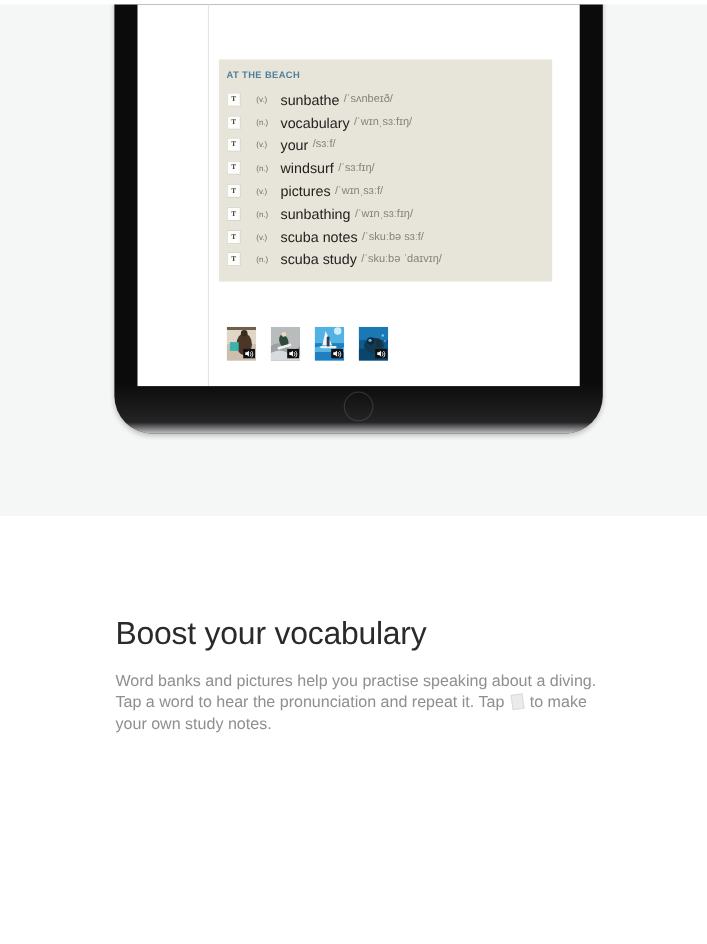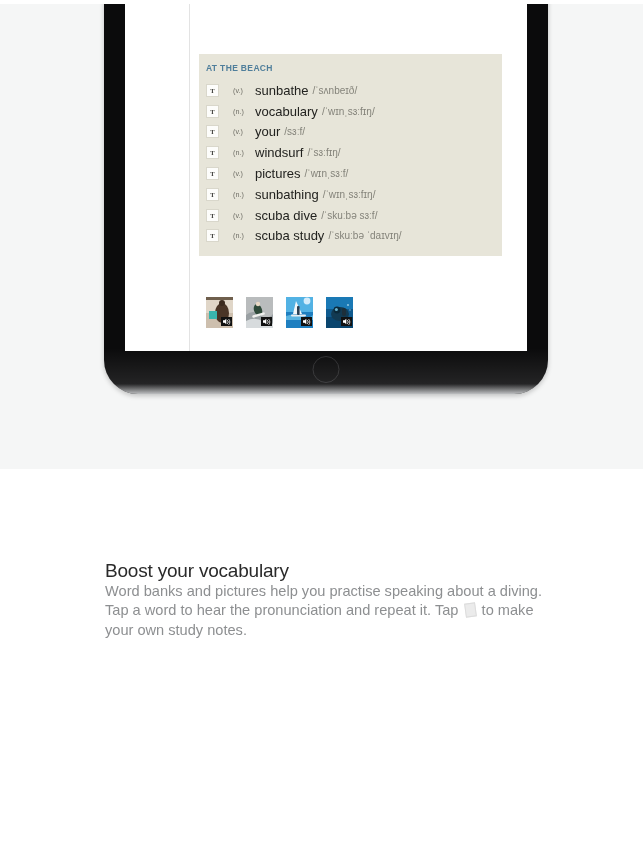--- a/index.html
+++ b/index.html
@@ -147,24 +147,25 @@
   }
 
   
   #caption {
     position: absolute;
     left: 105px;
     top: 560px;
     width: 440px;
   }
   #caption-heading {
-    font-size: 19px;
+    font-size: 29px;
     font-weight: normal;
     color: #2a2a2a;
     letter-spacing: -0.2px;
+    margin-bottom: 18px;
   }
   #caption-body {
     font-size: 14.6px;
     line-height: 19.4px;
     color: #8d8f91;
   }
   .inline-note {
     display: inline-block;
     width: 11px;
     height: 14px;
@@ -227,21 +228,21 @@
         <div class="word-row">
           <span class="t-button">T</span>
           <span class="word-pos">(n.)</span>
           <span class="word-term">sunbathing</span>
           <span class="word-ipa">/ˈwɪnˌsɜːfɪŋ/</span>
         </div>
 
         <div class="word-row">
           <span class="t-button">T</span>
           <span class="word-pos">(v.)</span>
-          <span class="word-term">scuba dive</span>
+          <span class="word-term">scuba notes</span>
           <span class="word-ipa">/ˈskuːbə sɜːf/</span>
         </div>
 
         <div class="word-row">
           <span class="t-button">T</span>
           <span class="word-pos">(n.)</span>
           <span class="word-term">scuba study</span>
           <span class="word-ipa">/ˈskuːbə ˈdaɪvɪŋ/</span>
         </div>
       </div>

